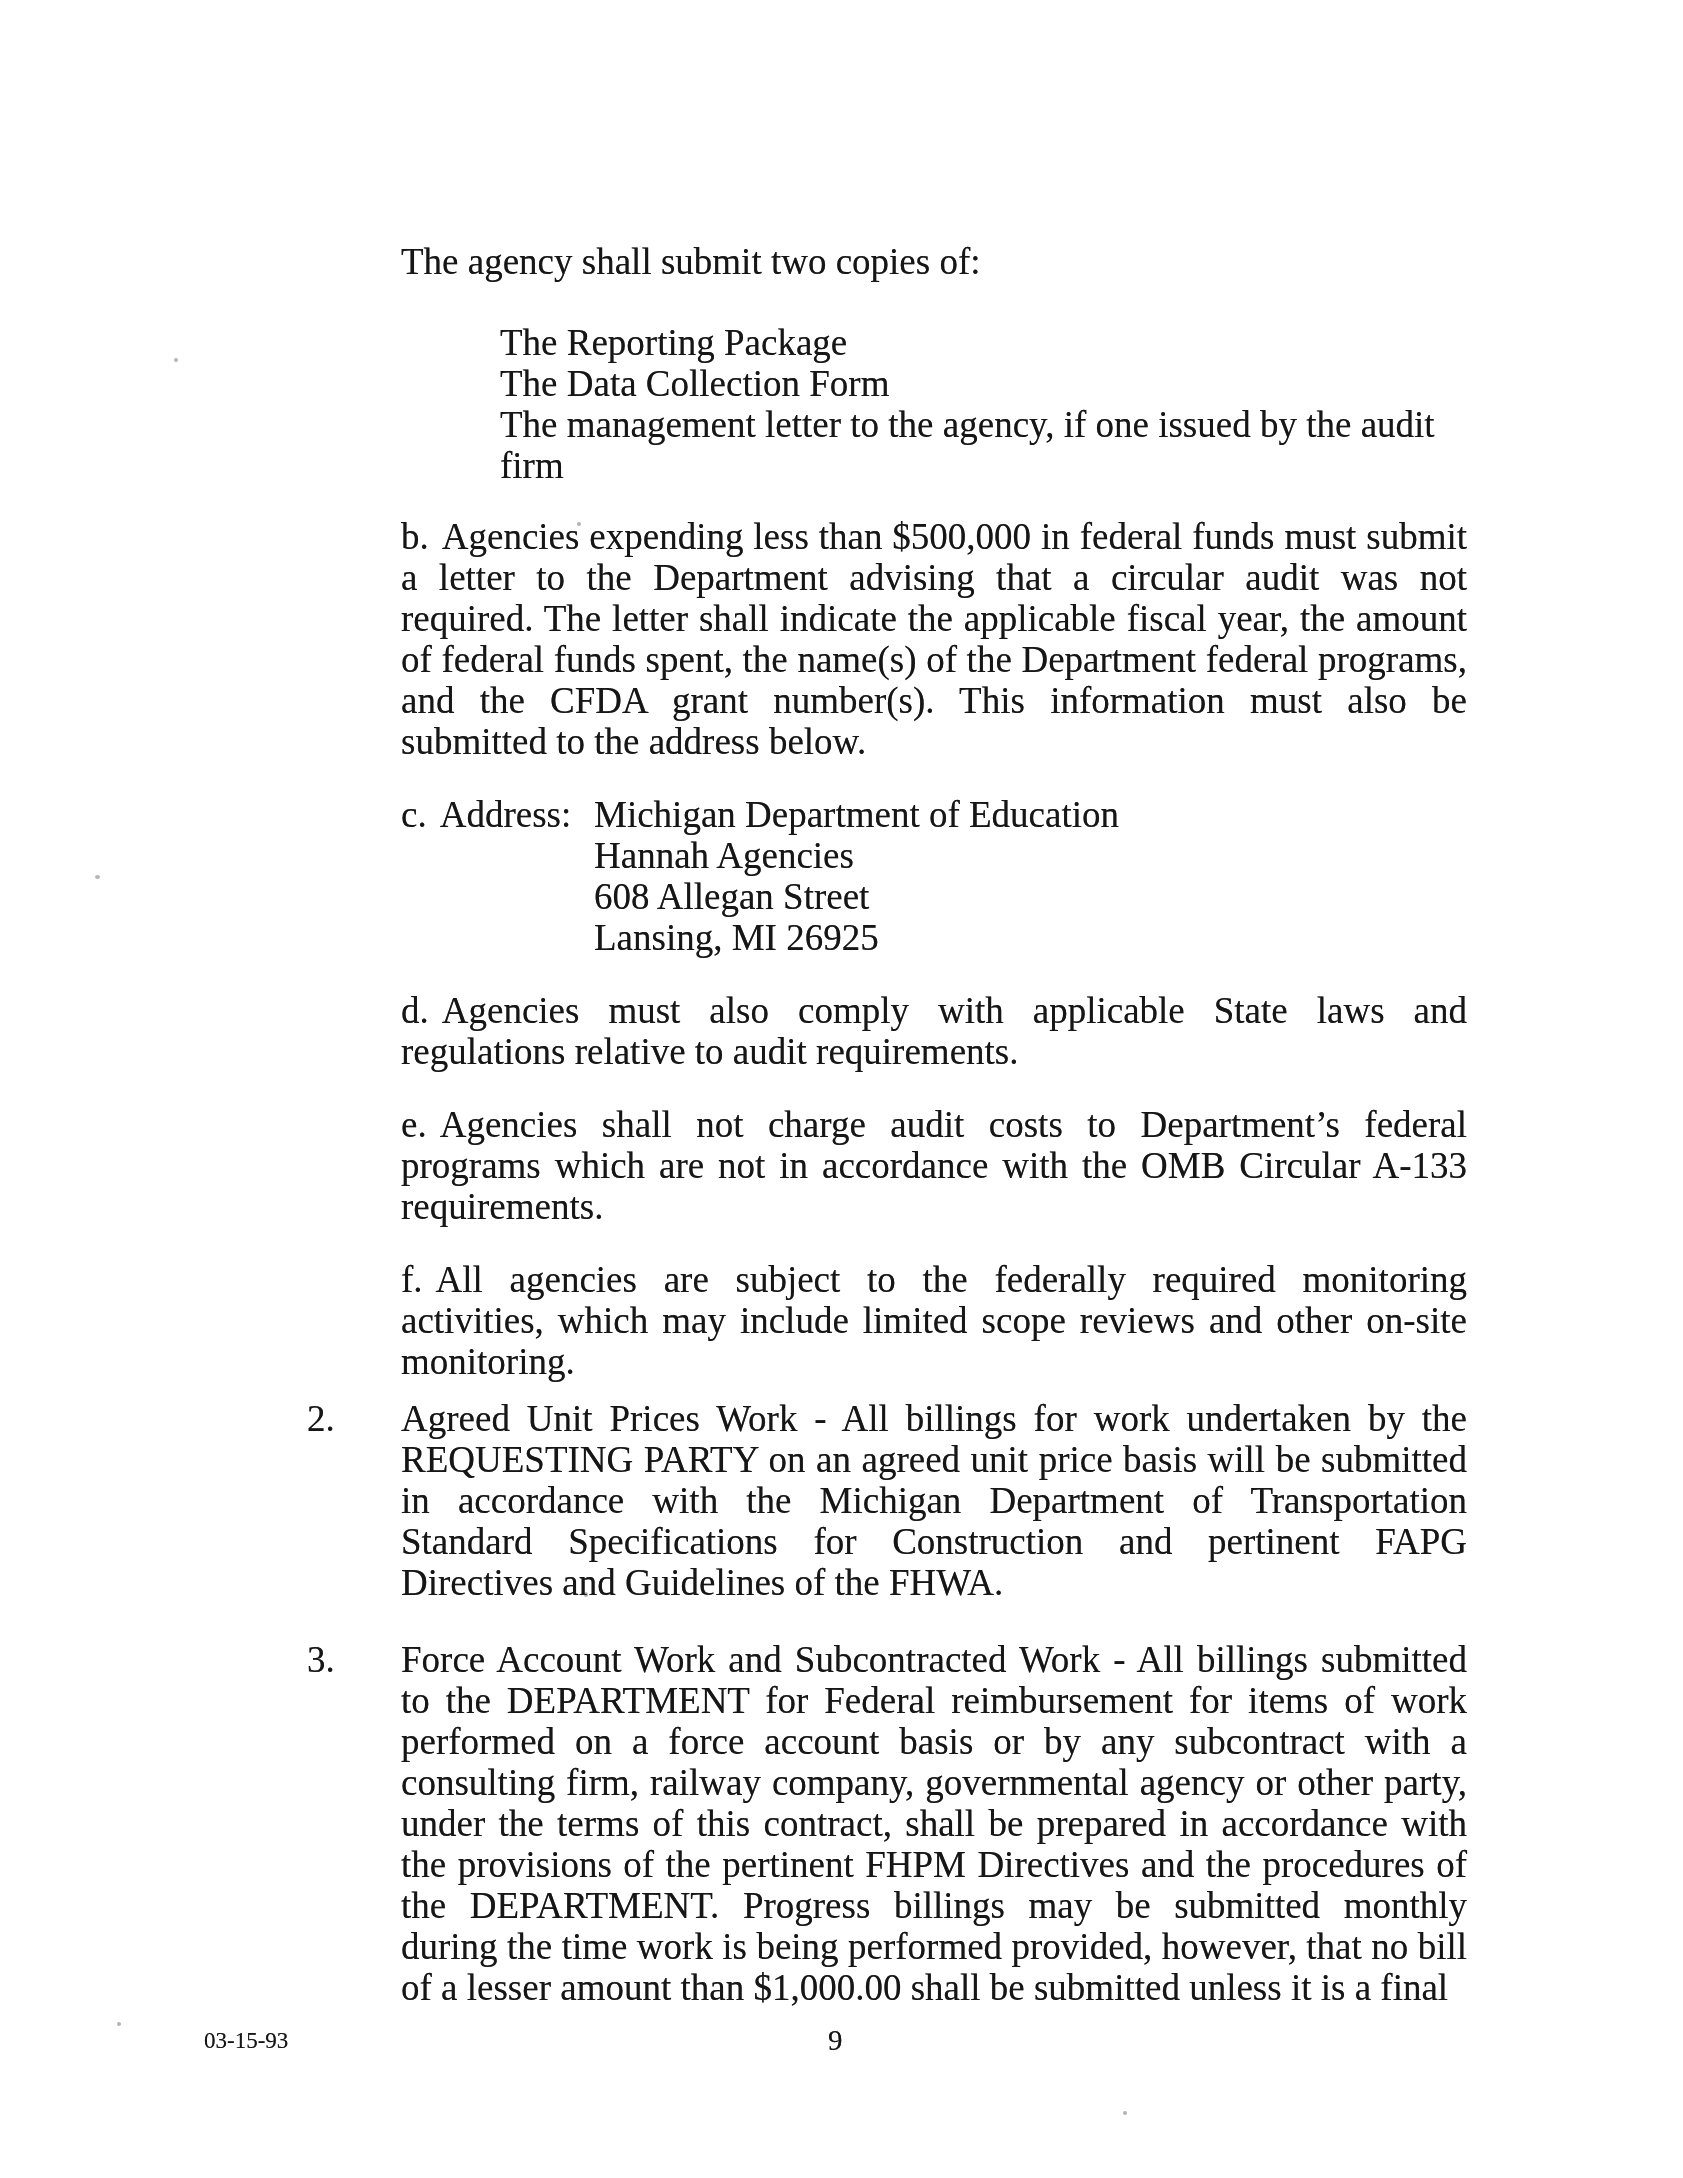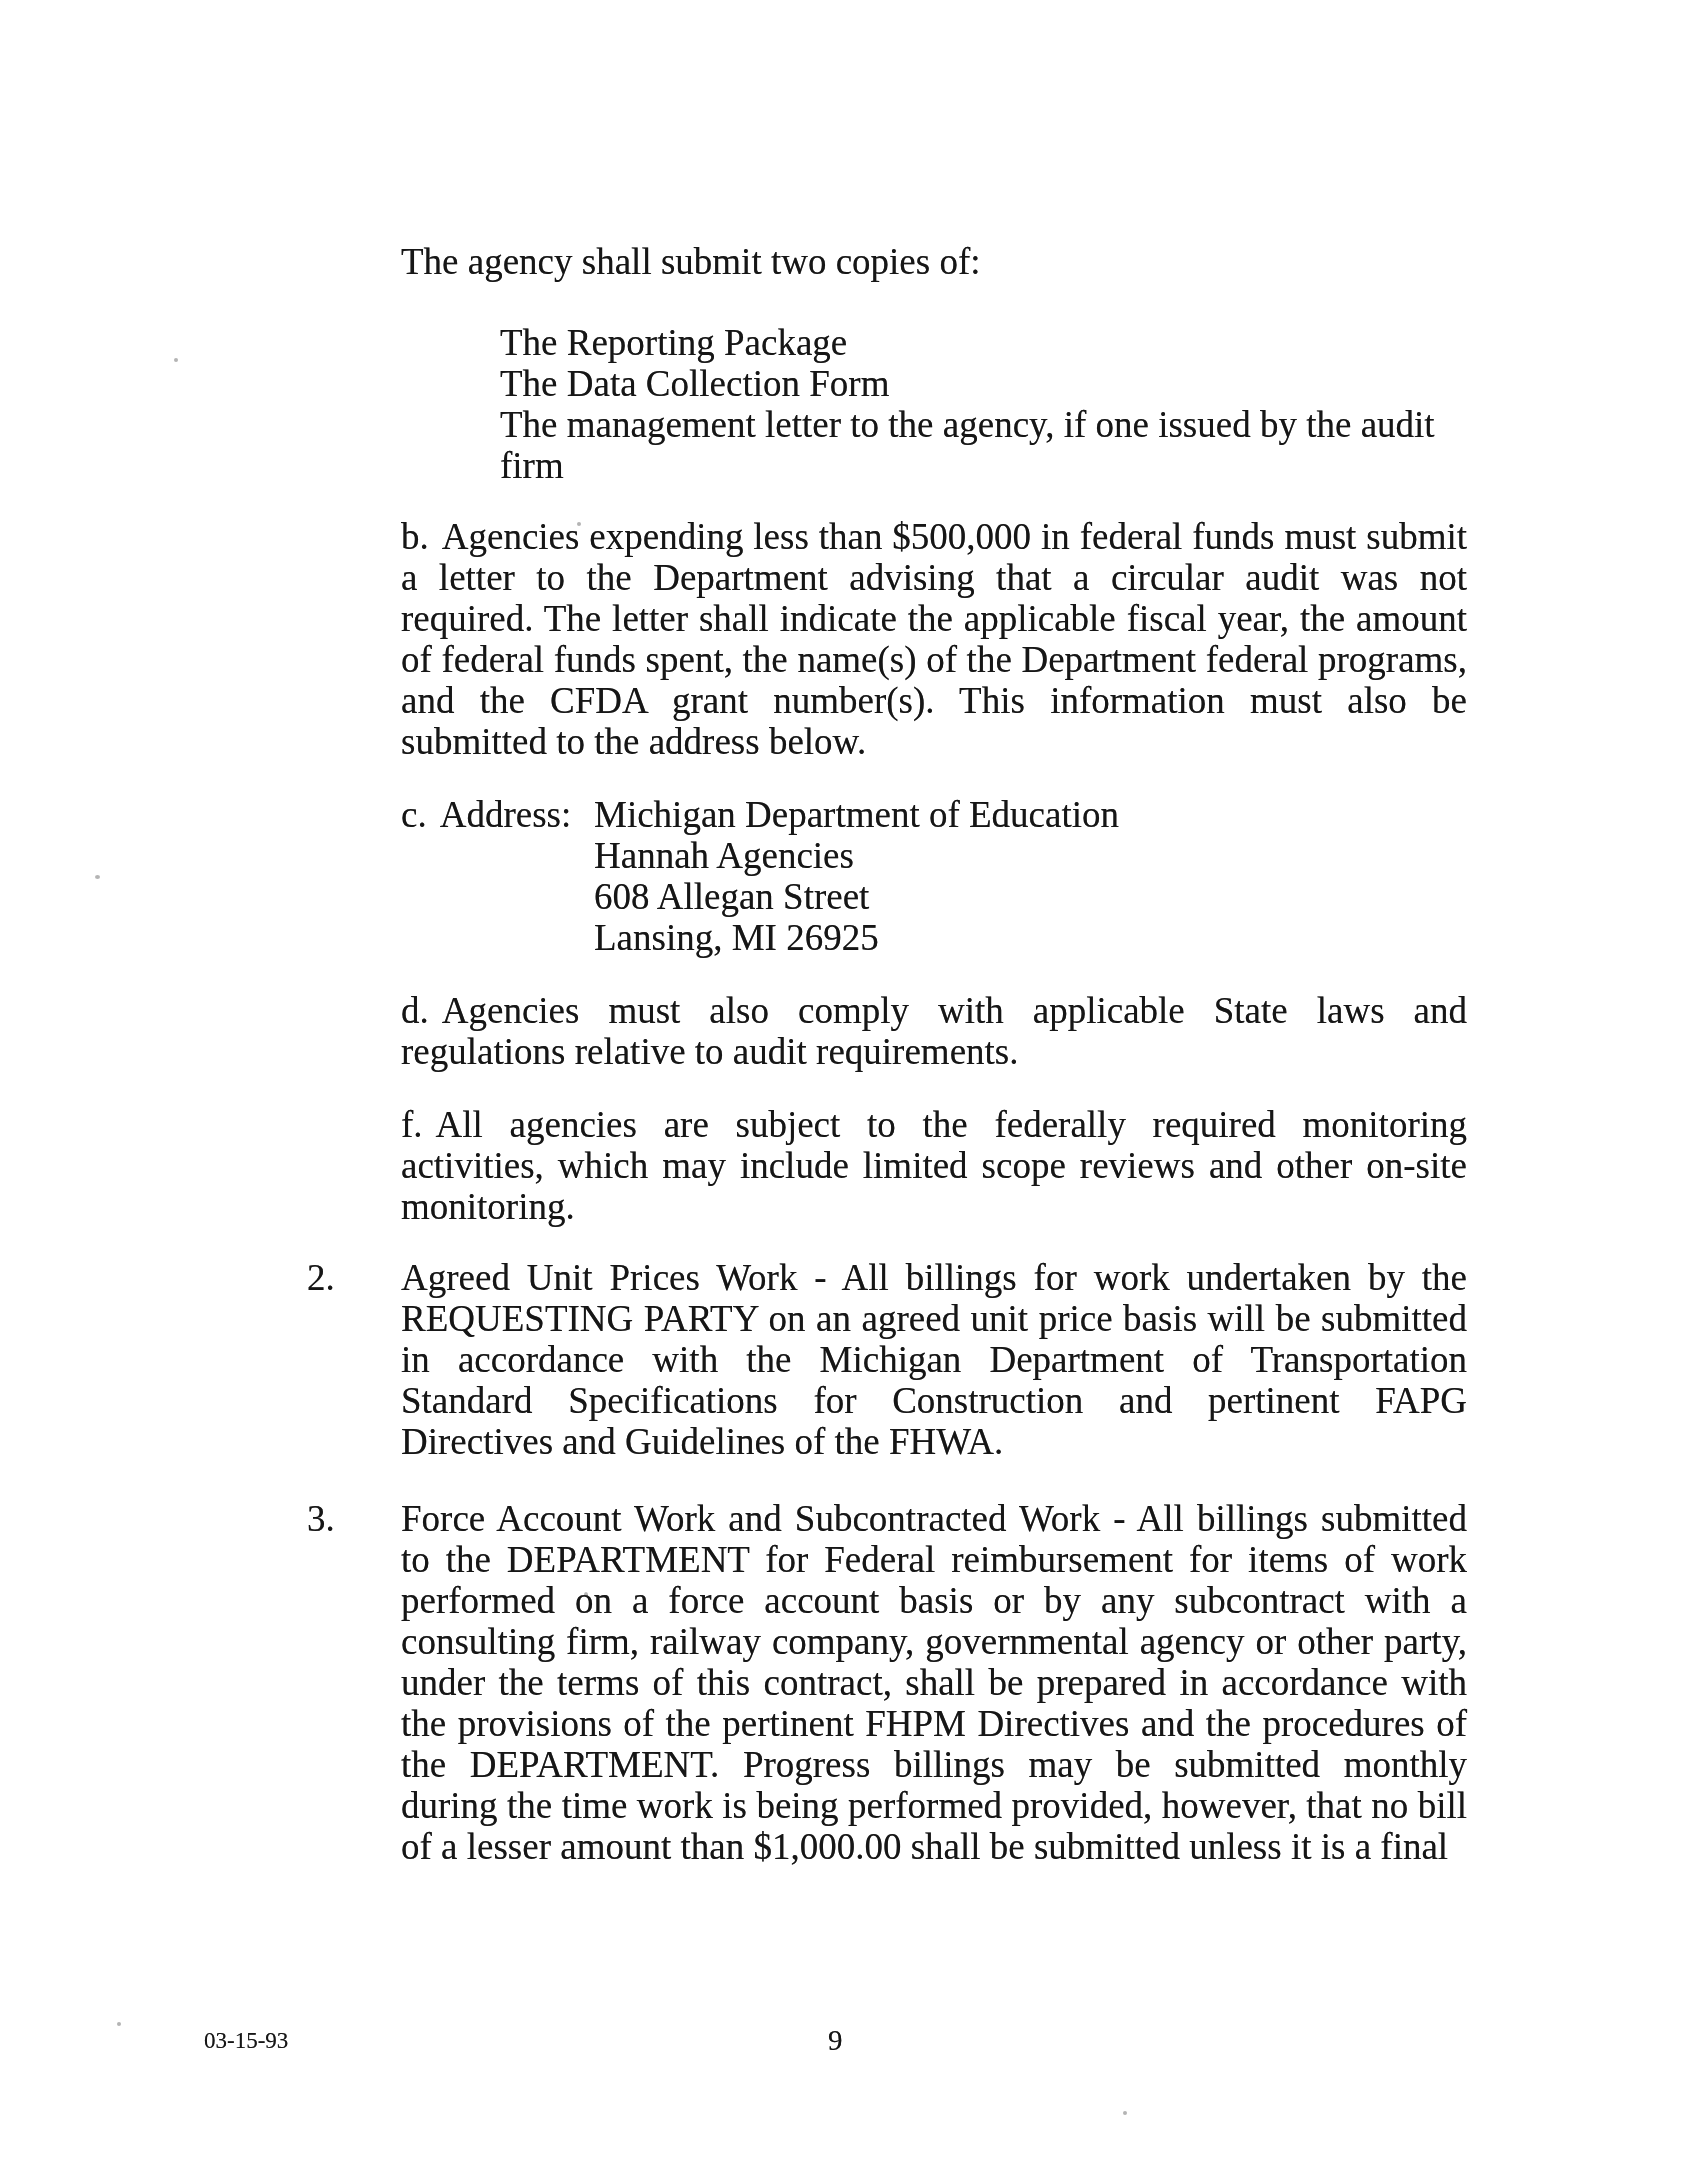--- a/index.html
+++ b/index.html
@@ -36,21 +36,21 @@
   .sub-list {
     margin-left: 193px;
     margin-bottom: 30px;
   }
   .para {
     margin-left: 94px;
     margin-bottom: 32px;
     text-align: justify;
   }
   .para.last-gap {
-    margin-bottom: 30px;
+    margin-bottom: 16px;
   }
   .item-label {
     padding-right: 13px;
   }
   .address-block {
     display: flex;
     margin-left: 94px;
     margin-bottom: 32px;
   }
   .address-label {
@@ -125,20 +125,23 @@
         <div>Hannah Agencies</div>
         <div>608 Allegan Street</div>
         <div>Lansing, MI 26925</div>
       </div>
     </div>
 
     <div class="para">
       <span class="item-label">d.</span><span>Agencies must also comply with applicable State laws and regulations relative to audit requirements.</span>
     </div>
 
+    <div class="para">
+      <span class="item-label">e.</span><span>Agencies shall not charge audit costs to Department’s federal programs which are not in accordance with the OMB Circular A-133 requirements.</span>
+    </div>
 
     <div class="para last-gap">
       <span class="item-label">f.</span><span>All agencies are subject to the federally required monitoring activities, which may include limited scope reviews and other on-site monitoring.</span>
     </div>
 
     <div class="numbered-item">
       <div class="num">2.</div>
       <div class="body">Agreed Unit Prices Work - All billings for work undertaken by the REQUESTING PARTY on an agreed unit price basis will be submitted in accordance with the Michigan Department of Transportation Standard Specifications for Construction and pertinent FAPG Directives and Guidelines of the FHWA.</div>
     </div>
 

